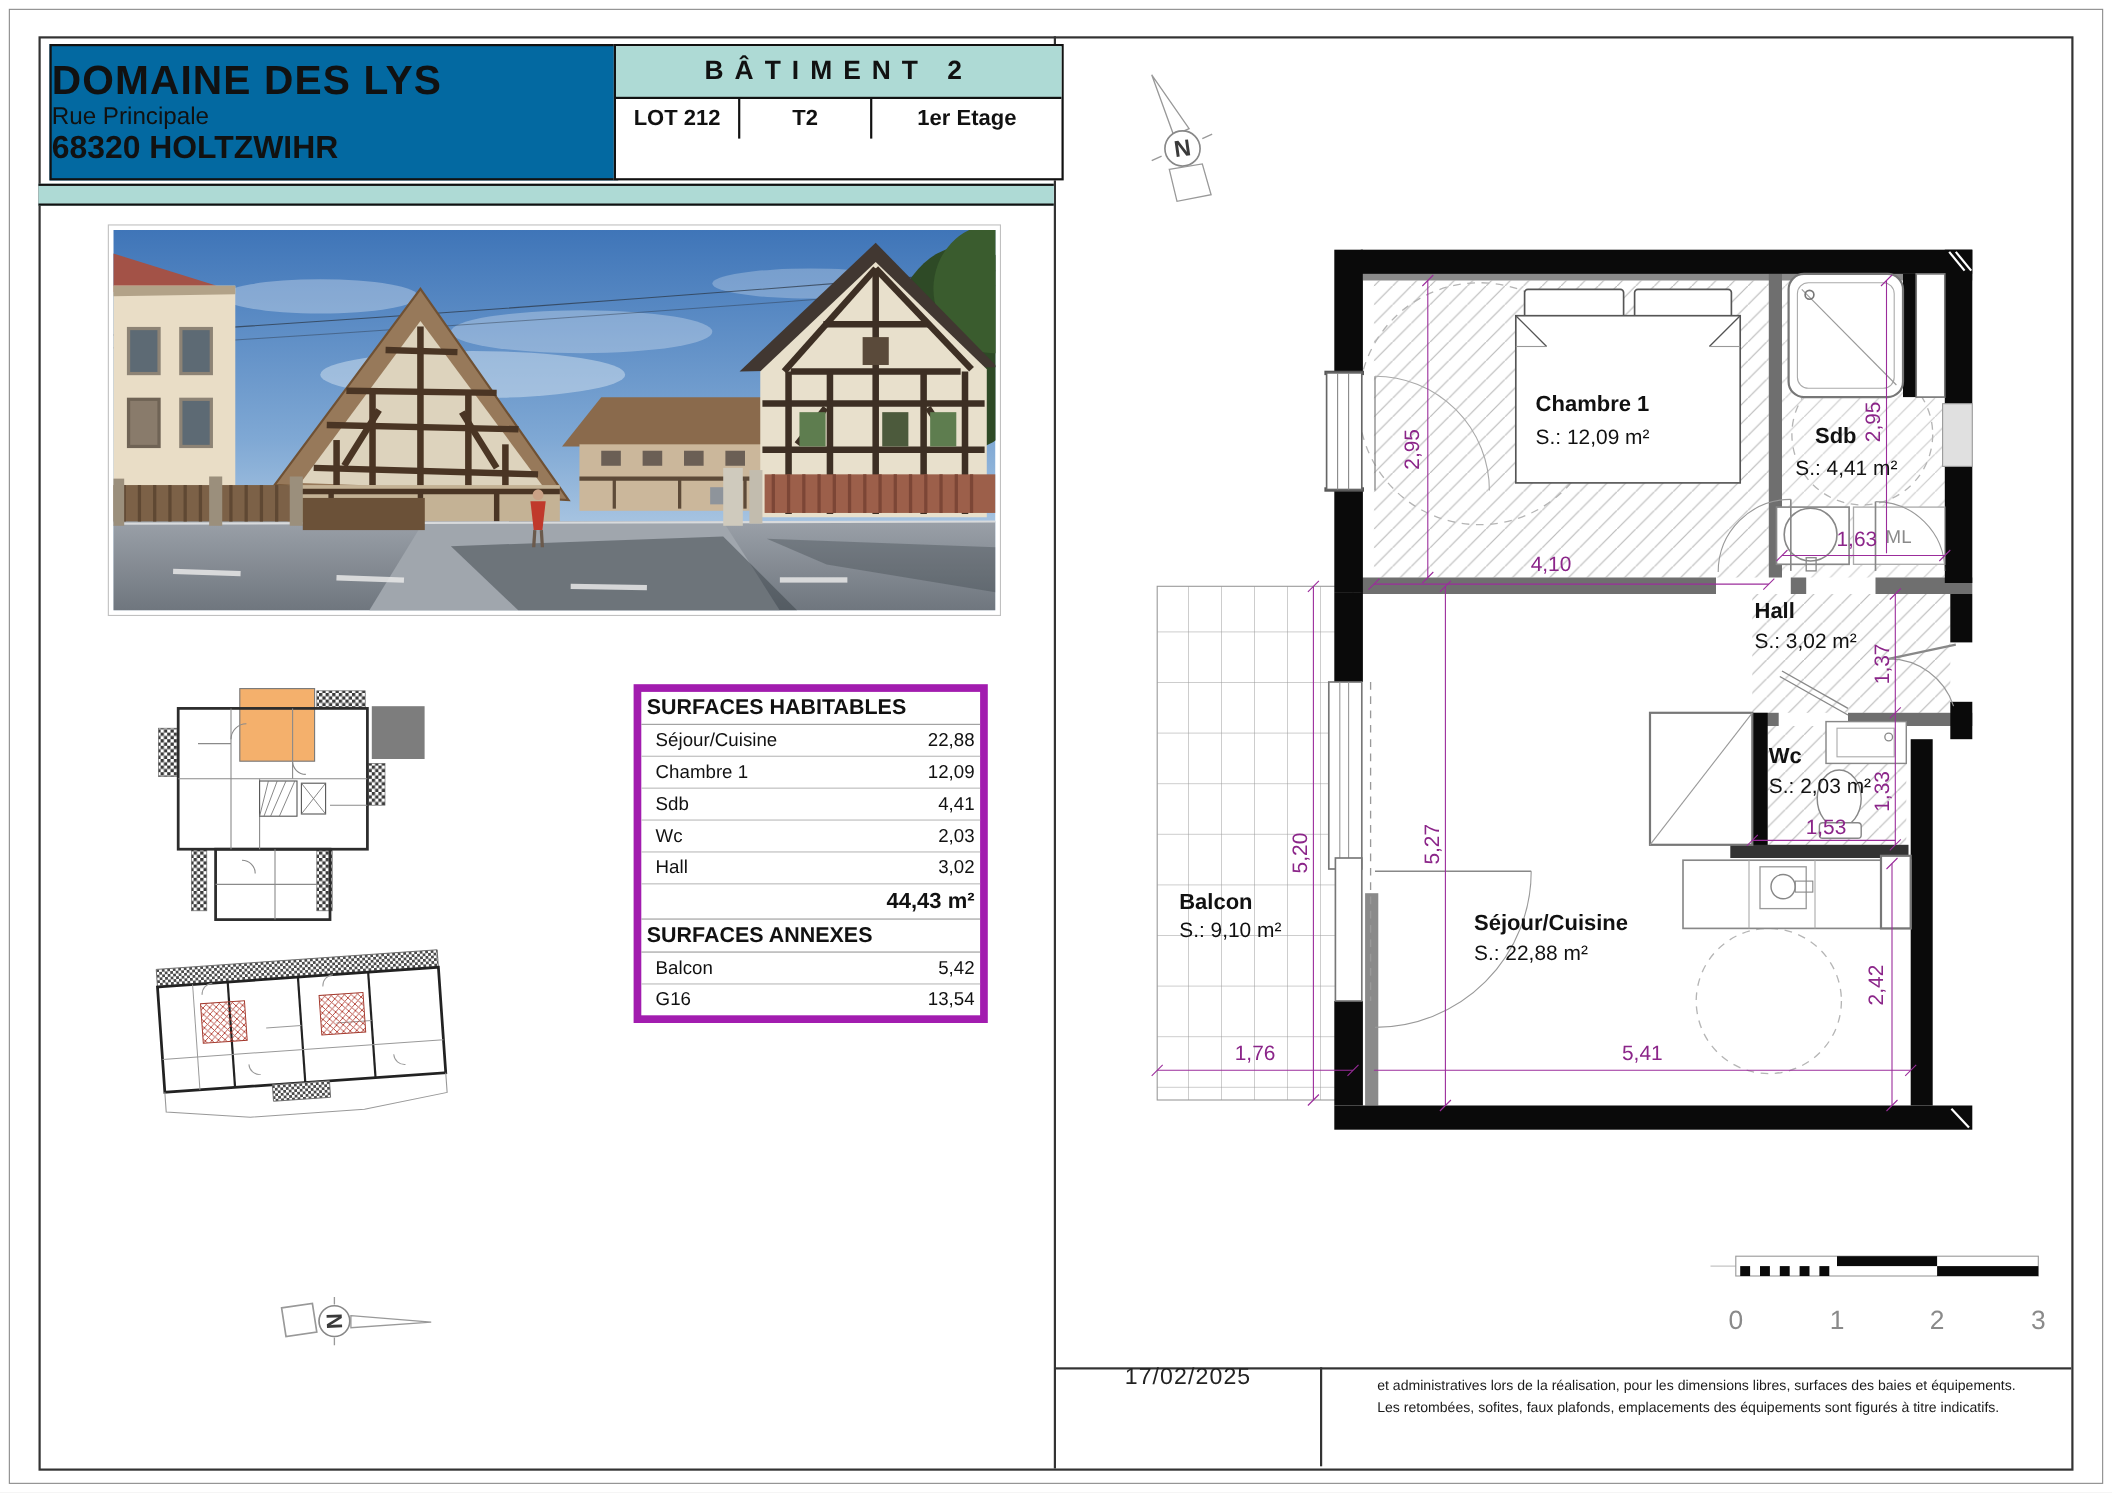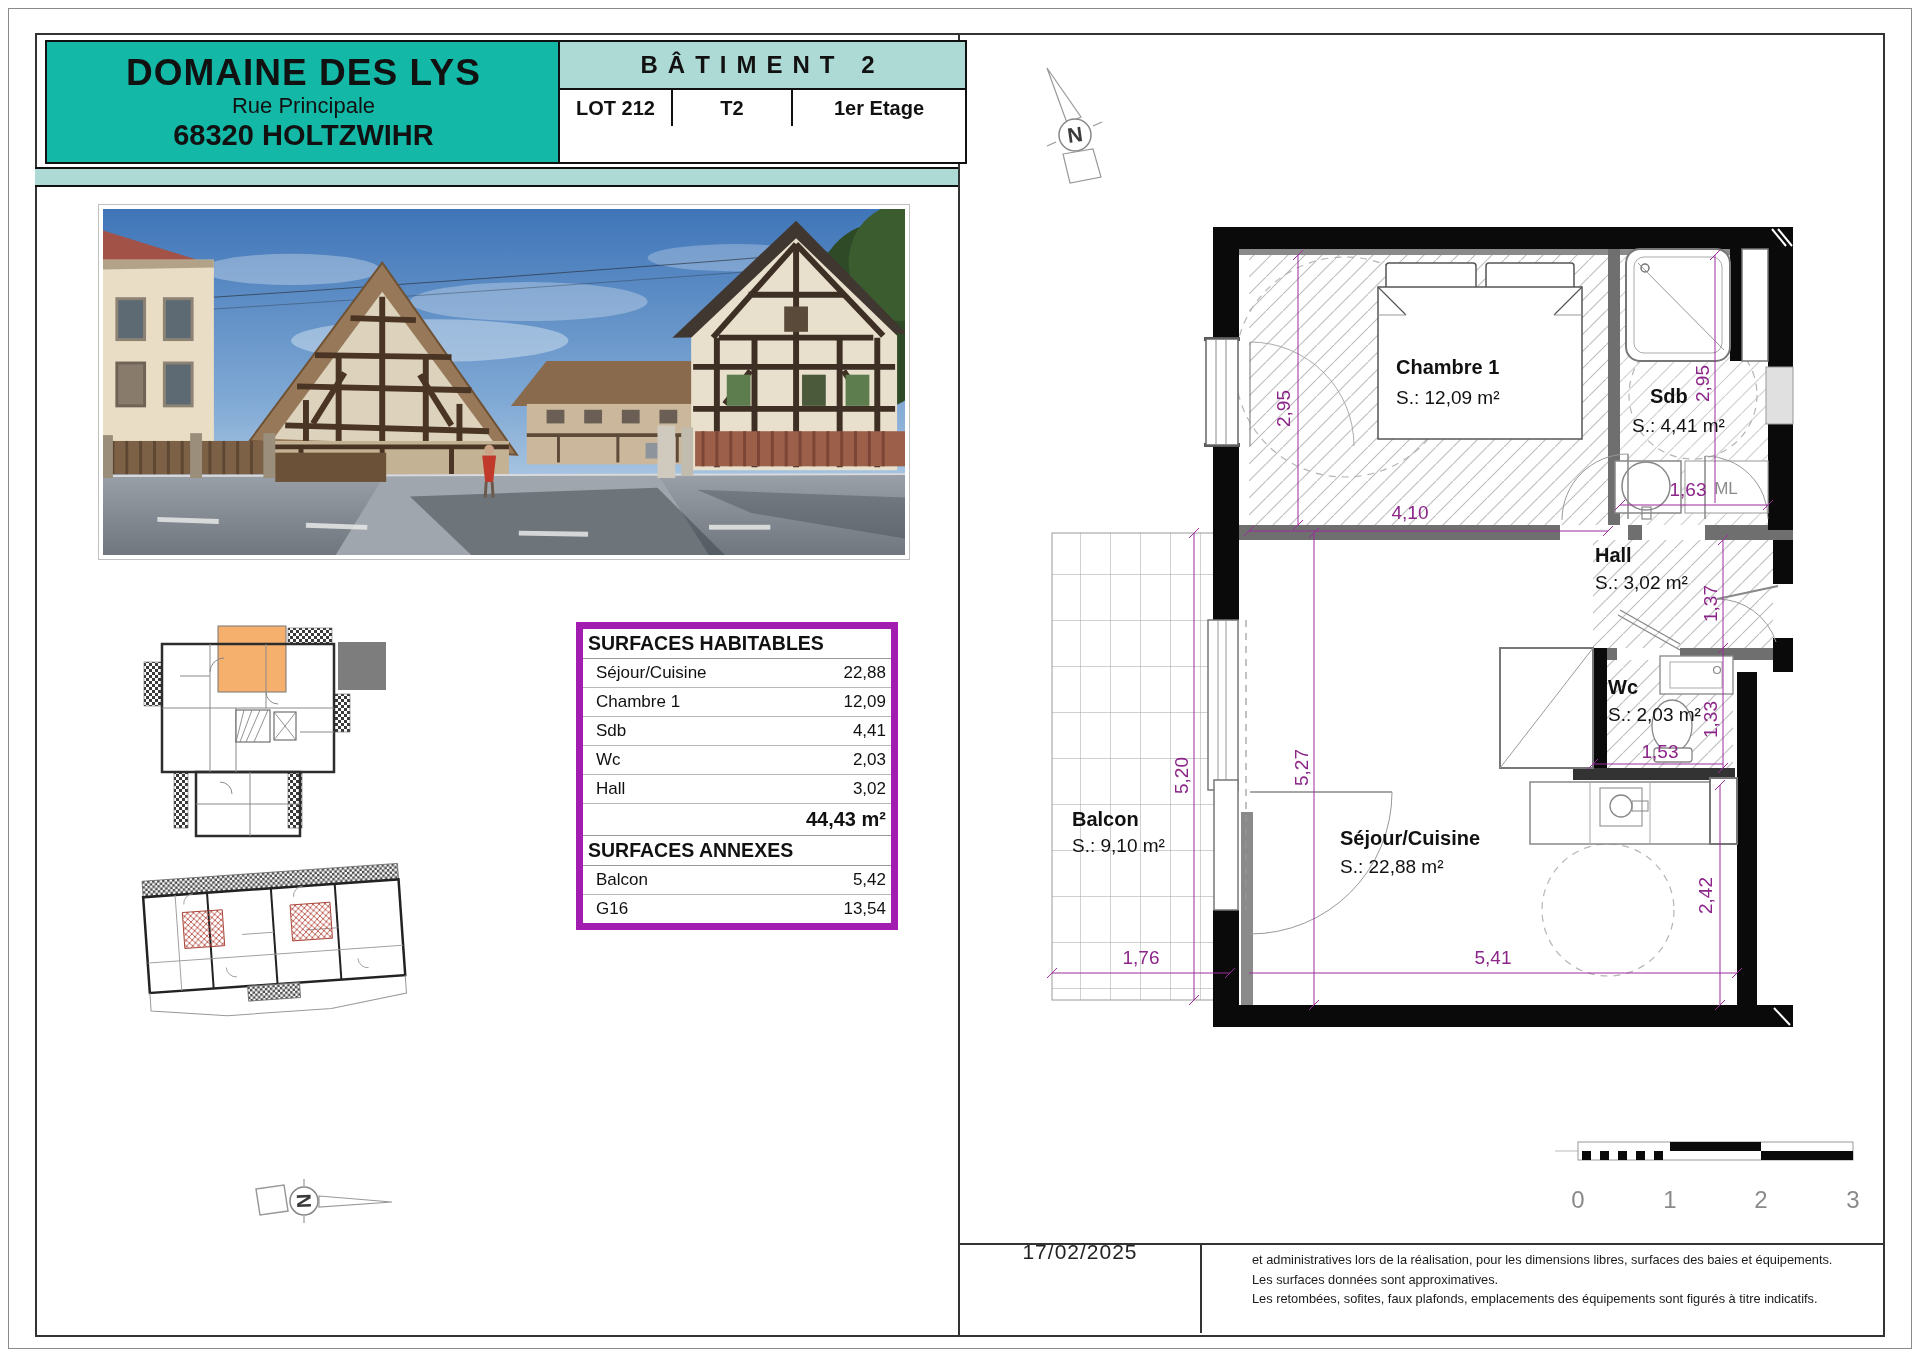--- a/index.html
+++ b/index.html
@@ -4,21 +4,21 @@
 <style>
   html,body{margin:0;padding:0;background:#e9e9e9;}
   #sheet{position:relative;width:1920px;height:1357px;background:#fff;
          font-family:"Liberation Sans", sans-serif;color:#111;overflow:hidden;}
   .outer-frame{position:absolute;left:8px;top:8px;right:8px;bottom:8px;border:1px solid #8a8a8a;}
   .inner-frame{position:absolute;left:35px;top:33px;width:1846px;height:1300px;border:2px solid #333;}
   .v-divider{position:absolute;left:958px;top:33px;height:1302px;border-left:2px solid #333;}
 
   
   .title-box{position:absolute;left:45px;top:40px;width:513px;height:120px;border:2px solid #111;
-             display:flex;flex-direction:column;align-items:center;justify-content:center;background:#14b8a6;}
+             display:flex;flex-direction:column;align-items:flex-start;justify-content:center;background:#0369a1;}
   .tb-name{font-size:37px;font-weight:bold;letter-spacing:1px;line-height:40px;}
   .tb-street{font-size:22px;line-height:26px;}
   .tb-city{font-size:29px;font-weight:bold;line-height:32px;}
 
   .bat-table{position:absolute;left:558px;top:40px;width:405px;height:120px;border:2px solid #111;background:#fff;}
   .bat-header{height:46px;background:#aedad5;border-bottom:2px solid #111;display:flex;align-items:center;justify-content:center;
               font-size:24px;font-weight:bold;letter-spacing:10px;}
   .bat-row{display:flex;}
   .bat-cell{display:flex;align-items:center;justify-content:center;border-right:2px solid #111;}
   .bat-cell:last-child{border-right:none;}
@@ -614,16 +614,15 @@
       <text class="scale-num" x="801" y="1186" text-anchor="middle">2</text>
       <text class="scale-num" x="893" y="1186" text-anchor="middle">3</text>
     </g>
   </svg>
 
   <div class="footer-top"></div>
   <div class="footer-div"></div>
   <div class="footer-date">17/02/2025</div>
   <div class="footer-nota">
     <div class="nota-ind">et administratives lors de la réalisation, pour les dimensions libres, surfaces des baies et équipements.</div>
-    <div class="nota-ind">Les surfaces données sont approximatives.</div>
     <div class="nota-ind">Les retombées, sofites, faux plafonds, emplacements des équipements sont figurés à titre indicatifs.</div>
   </div>
 </div>
 
 </body></html>

